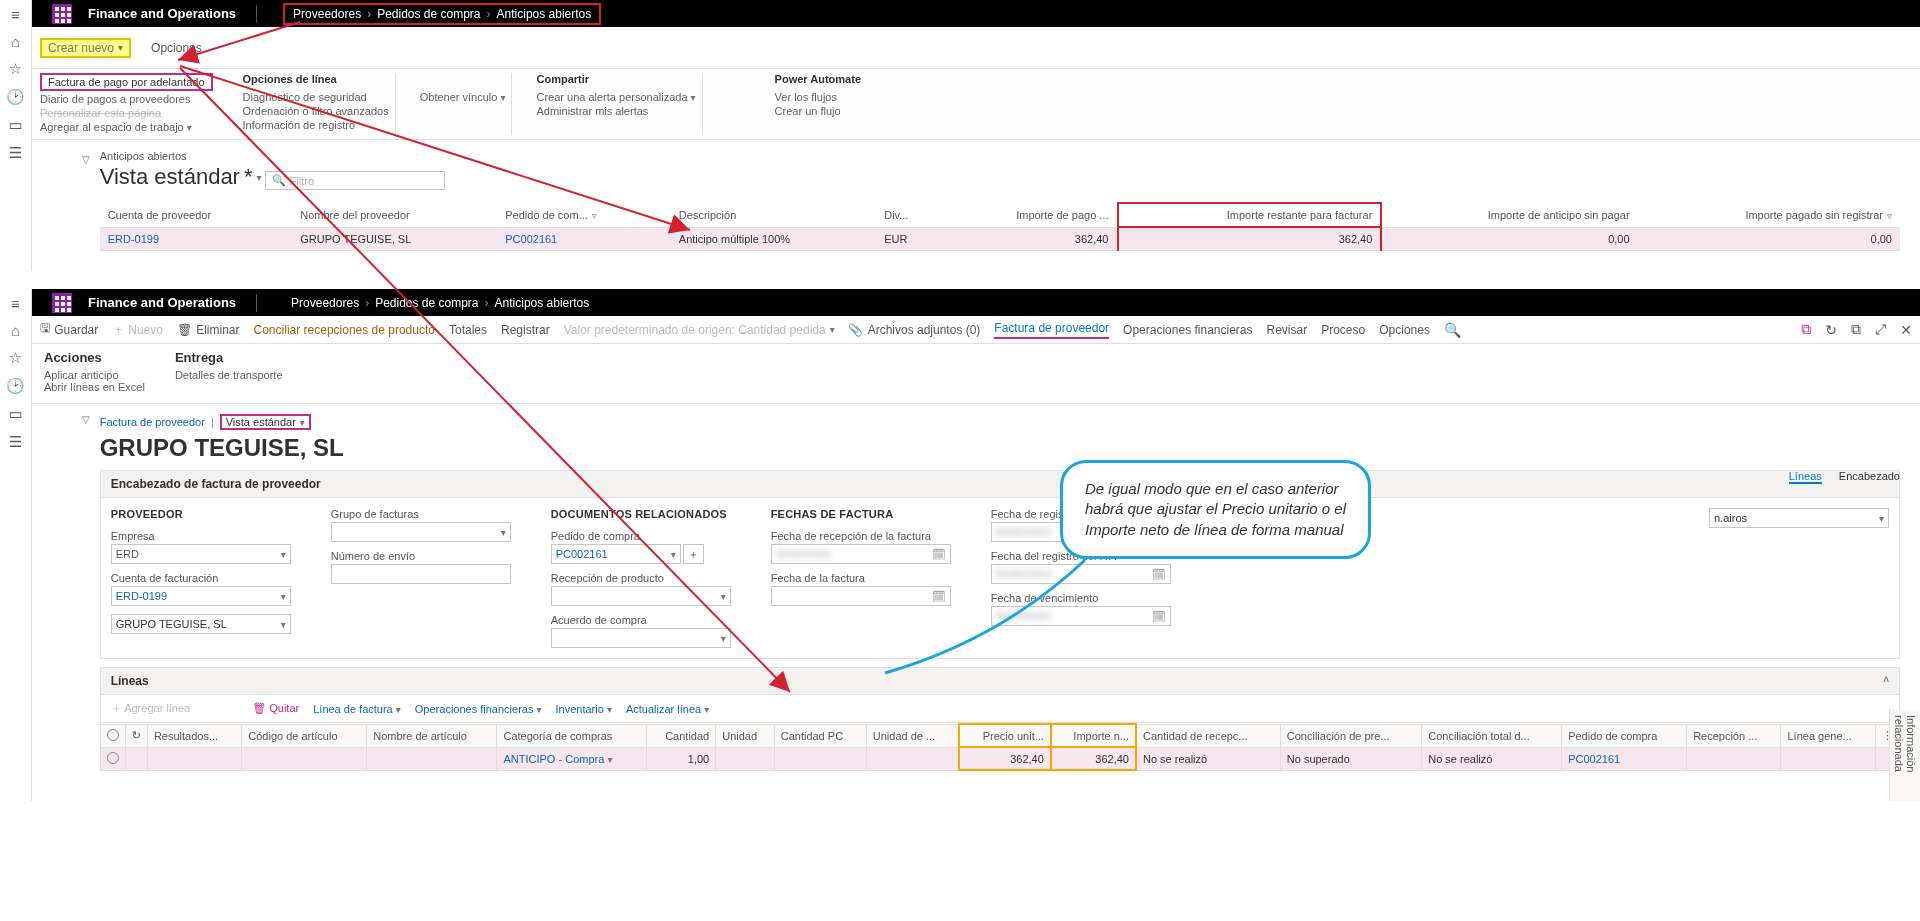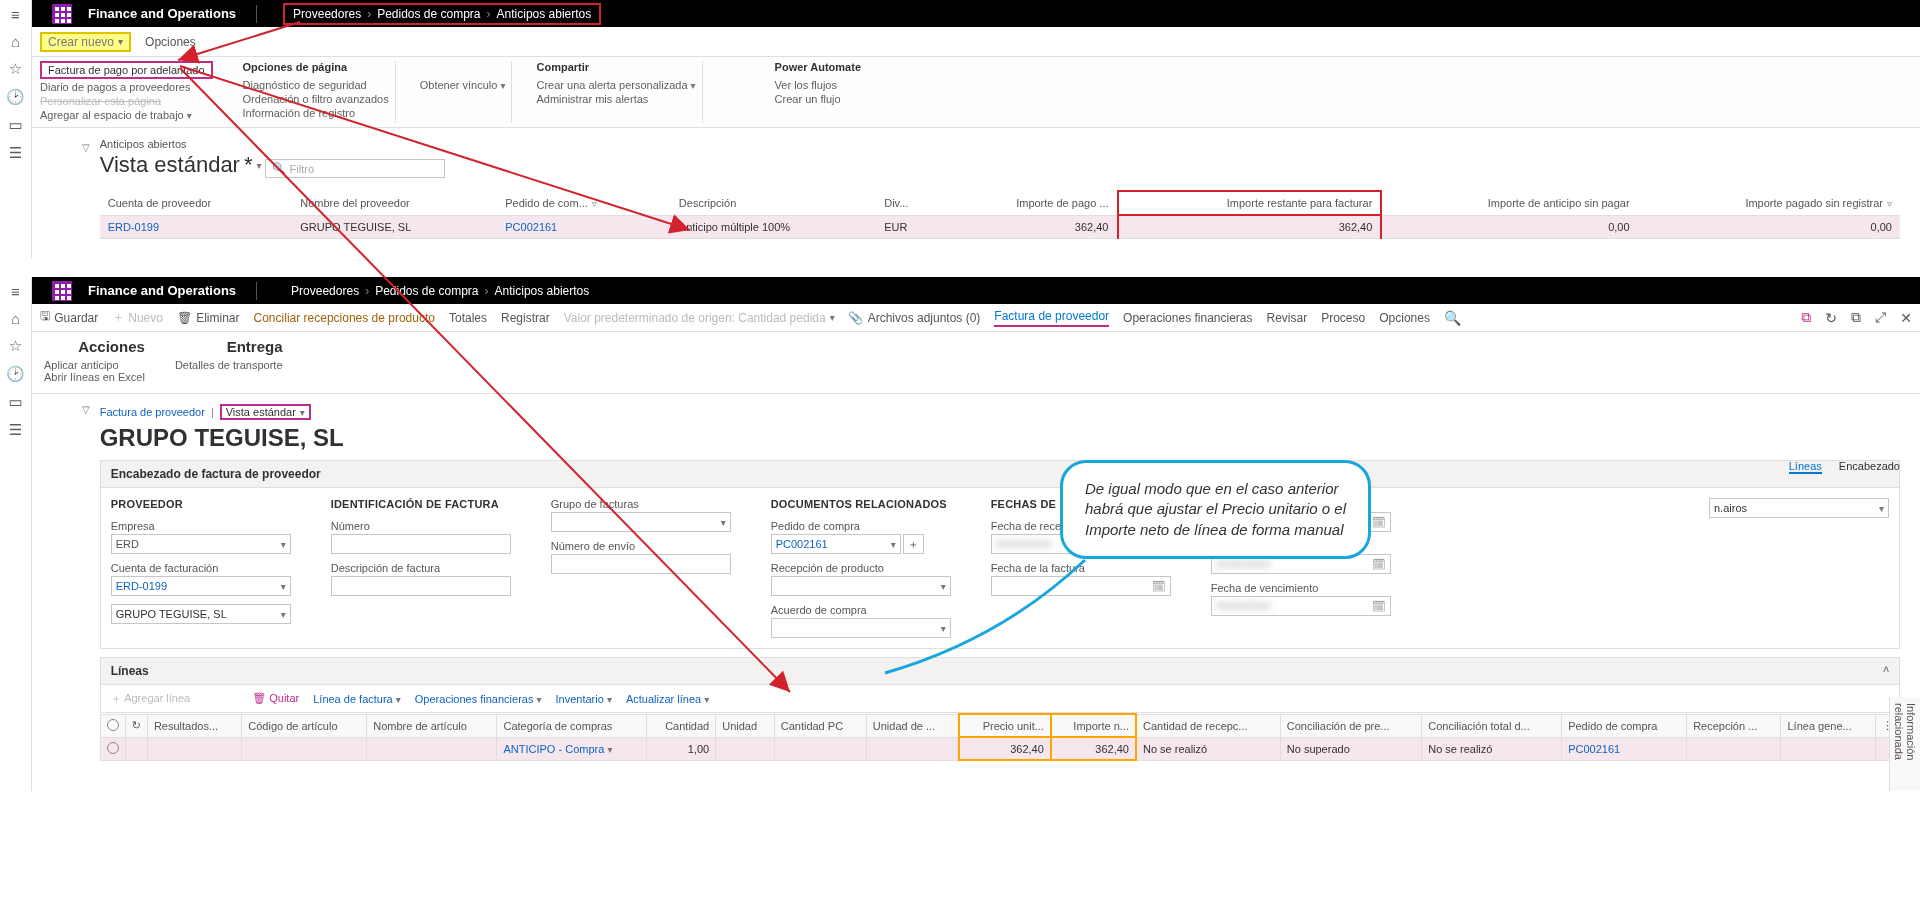--- a/index.html
+++ b/index.html
@@ -64,25 +64,25 @@
     flex-direction:column;
     align-items:center;
     gap:10px;
     padding:6px 0;
     color:#605e5c;
   }
   .rail .ic{font-size:15px;cursor:pointer;}
   .layout{display:flex;}
   .content{flex:1;}
   .cmdbar{
-    height:30px;
+    height:42px;
     border-bottom:1px solid var(--grid);
     display:flex;
     align-items:center;
-    gap:14px;
+    gap:20px;
     padding:0 8px;
     color:#787878;
   }
   .cmdbar .link{color:#555;}
   .yellowbtn{
     background:var(--hl-yellow);
     border:2px solid var(--hl-yellow-border);
     padding:1px 6px;
     font-size:12px;
     display:inline-flex;align-items:center;gap:4px;
@@ -123,21 +123,21 @@
   .redcol{border:2px solid var(--redbox);}
   .filter-icon{color:#888;margin-left:4px;font-size:10px;}
   
   .window2{margin-top:12px;border-top:6px solid #fff;}
   .cmdbar2{height:28px;border-bottom:1px solid var(--grid);display:flex;align-items:center;gap:14px;padding:0 8px;font-size:12px;}
   .cmdbar2 .item{color:#555;cursor:pointer;display:inline-flex;align-items:center;gap:4px;}
   .cmdbar2 .item.red{color:var(--accent);border-bottom:2px solid #c02c8b;padding-bottom:2px;}
   .cmdbar2 .spacer{flex:1;}
   .iconbtn{color:#555;font-size:14px;cursor:pointer;}
   .sub-ribbon{display:flex;gap:30px;border-bottom:1px solid var(--grid);padding:6px 12px 10px 12px;}
-  .sub-ribbon h5{margin:0 0 4px 0;font-size:15px;font-weight:600;text-align:right;}
+  .sub-ribbon h5{margin:0 0 4px 0;font-size:13px;font-weight:600;}
   .sub-ribbon div a{display:block;color:#605e5c;font-size:11px;text-decoration:none;cursor:pointer;}
   .page2{padding:10px 20px 30px 50px;position:relative;}
   .bcrumb2{font-size:11px;color:var(--link);display:flex;align-items:center;gap:6px;}
   .bcrumb2 .sel{border:2px solid #c02c8b;padding:0 4px;color:#323130;display:inline-flex;align-items:center;gap:4px;}
   h1.vendor{font-size:24px;font-weight:600;margin:4px 0 8px 0;}
   .section-head{background:#f3f2f1;border:1px solid var(--grid);padding:6px 10px;font-size:12px;font-weight:600;margin-top:8px;}
   .formgrid{display:flex;gap:40px;padding:10px;border:1px solid var(--grid);border-top:none;flex-wrap:wrap;}
   .formcol{display:flex;flex-direction:column;gap:8px;min-width:180px;}
   .formcol h6{margin:0 0 2px 0;font-size:11px;font-weight:600;letter-spacing:.2px;}
   label.fld{font-size:11px;color:#555;display:flex;flex-direction:column;gap:2px;}
@@ -221,21 +221,21 @@
       <span class="link">Opciones</span>
     </div>
     <div class="ribbon">
       <div class="ribbon-group" style="border-right:none;padding-left:0;">
         <span class="hl-menu">Factura de pago por adelantado</span>
         <a>Diario de pagos a proveedores</a>
         <a class="txt-muted" style="text-decoration:line-through;color:#bbb;">Personalizar esta página</a>
         <a class="txt-muted"><span>Agregar al espacio de trabajo</span> <span class="smallic">▾</span></a>
       </div>
       <div class="ribbon-group">
-        <h5>Opciones de página</h5>
+        <h5>Opciones de línea</h5>
         <a>Diagnóstico de seguridad</a>
         <a>Ordenación o filtro avanzados</a>
         <a>Información de registro</a>
       </div>
       <div class="ribbon-group">
         <h5>&nbsp;</h5>
         <a><span>Obtener vínculo</span> <span class="smallic">▾</span></a>
       </div>
       <div class="ribbon-group">
         <h5>Compartir</h5>
@@ -410,31 +410,20 @@
                   <span>Cuenta de facturación</span>
                 <span class="inp link">
                     <span>ERD-0199</span>
                     <span class="smallic">▾</span>
                   </span>
                 </label>
               <span class="inp">
                   <span>GRUPO TEGUISE, SL</span>
                   <span class="smallic">▾</span>
                 </span>
-            </div>
-            <div class="formcol">
-              <h6>IDENTIFICACIÓN DE FACTURA</h6>
-              <label class="fld">
-                  <span>Número</span>
-                <span class="inp" style="min-width:110px;"></span>
-                </label>
-              <label class="fld">
-                  <span>Descripción de factura</span>
-                <span class="inp"></span>
-                </label>
             </div>
             <div class="formcol">
               <label class="fld">
                   <span>Grupo de facturas</span>
                 <span class="inp">
                     <span></span>
                     <span class="smallic">▾</span>
                   </span>
                 </label>
               <label class="fld">

